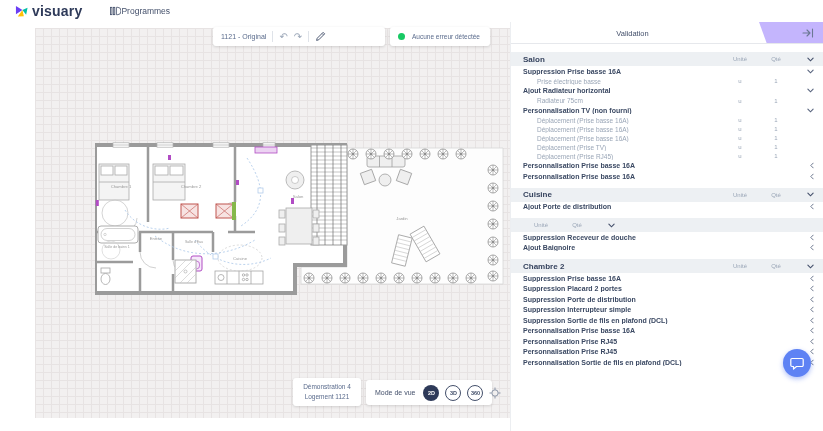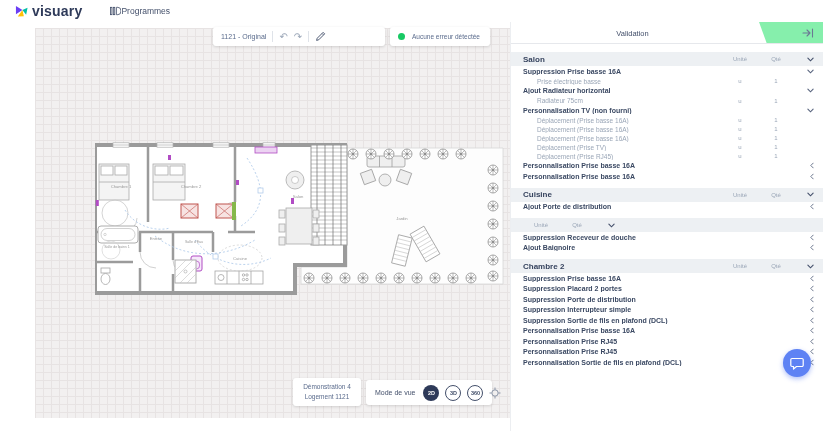--- a/index.html
+++ b/index.html
@@ -41,21 +41,21 @@
     justify-content:center; font-size:5.5px; font-weight:bold; cursor:pointer; flex:0 0 auto; }
   .mode-2d { background:#2e3a59; color:#fff; }
   .mode-3d, .mode-360 { border:1px solid #44506b; color:#44506b; background:#fff; }
   .mode-target { width:14px; height:14px; display:flex; align-items:center; justify-content:center; cursor:pointer; }
 
   .floorplan { position:absolute; left:95px; top:118px; z-index:5; }
 
   
   .panel { position:absolute; right:0; top:22px; width:313px; height:409px; background:#fff;
     border-left:1px solid #eceef1; z-index:20; }
-  .tabbar { position:relative; height:22px; background:#86efac; overflow:hidden;
+  .tabbar { position:relative; height:22px; background:#c4b5fd; overflow:hidden;
     border-bottom:1px solid #e6e8ec; }
   .tab { position:absolute; left:0; top:0; height:22px; width:243px; background:#fff;
     display:flex; align-items:center; justify-content:center; }
   .tab::after { content:""; position:absolute; right:-9px; top:0; width:18px; height:22px;
     background:#fff; transform:skewX(20deg); }
   .tab-title { font-size:7.5px; color:#44506b; }
   .collapse-btn { position:absolute; right:9px; top:6px; cursor:pointer; display:flex; }
 
   .sections { padding-top:8px; }
   .sec-head { height:14px; background:#edf0f3; display:flex; align-items:center;

